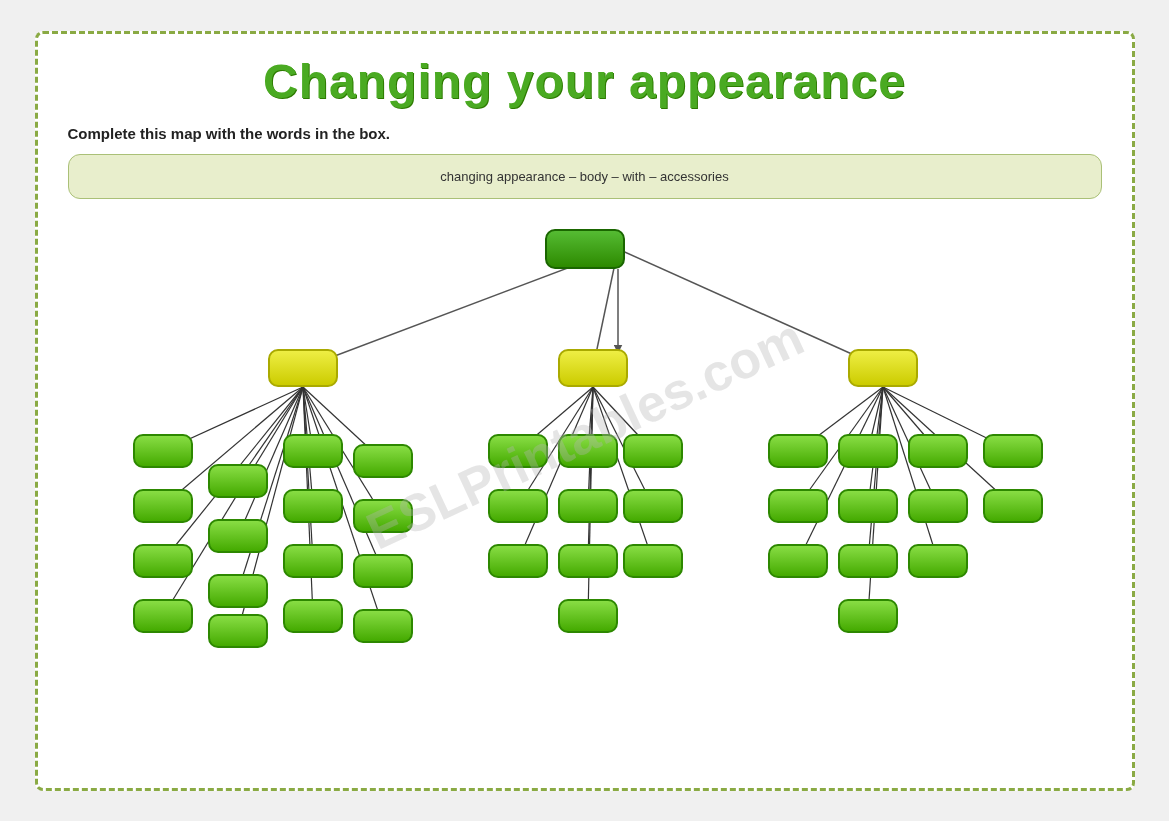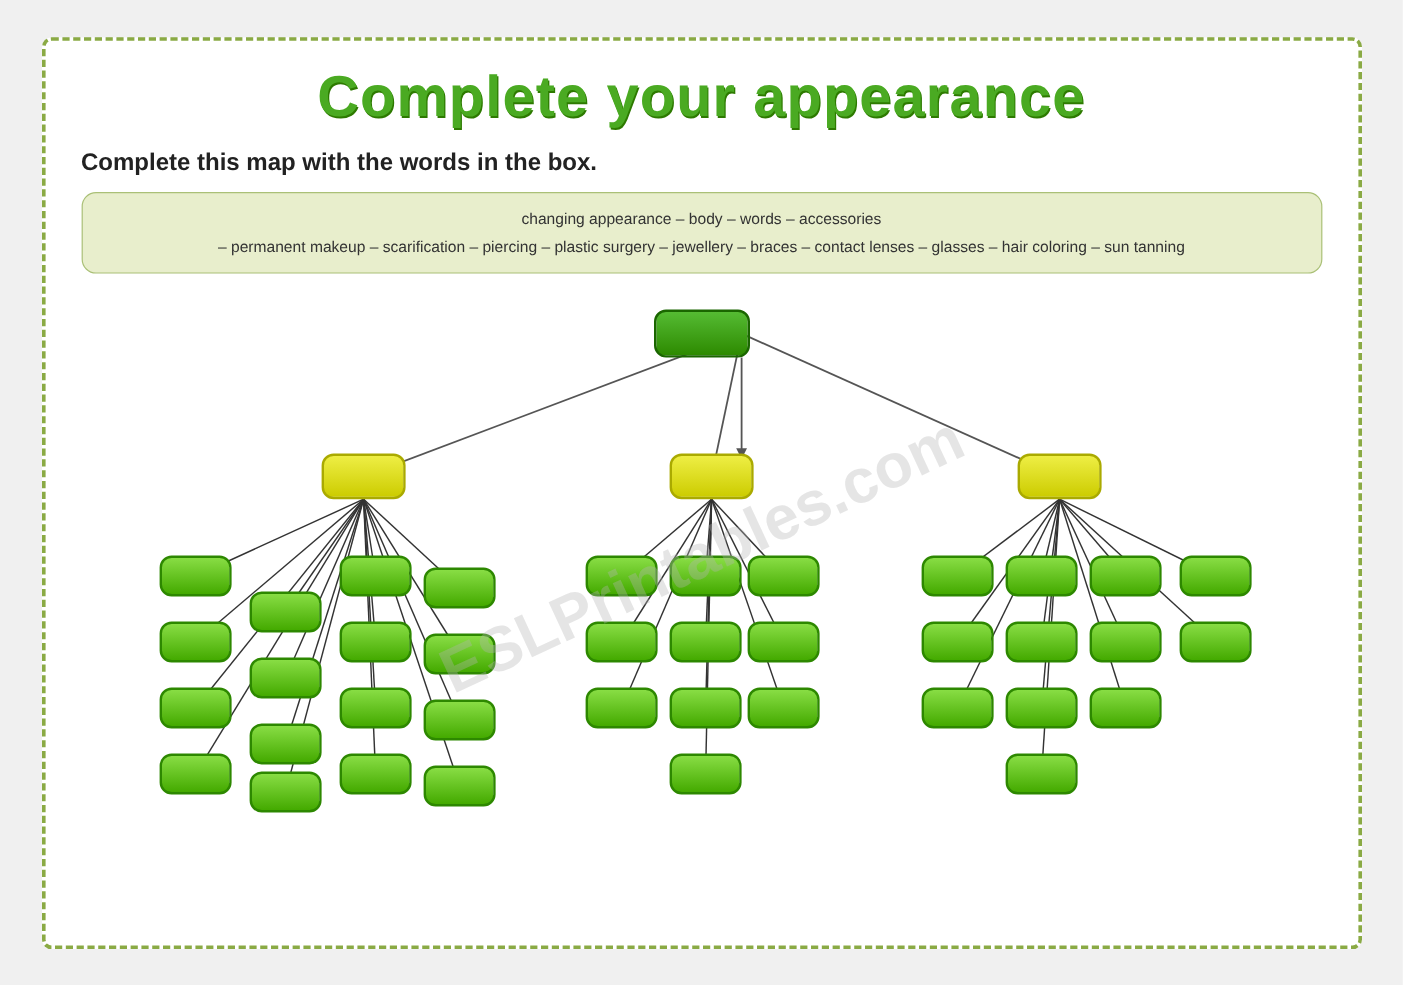--- a/index.html
+++ b/index.html
@@ -24,21 +24,21 @@
       text-align: center;
       font-size: 48px;
       font-weight: bold;
       color: #4aaa22;
       text-shadow: 1px 1px 0 #2d7a00;
       margin-bottom: 16px;
       font-family: 'Comic Sans MS', cursive, Arial;
       letter-spacing: 1px;
     }
     .instruction {
-      font-size: 20px;
+      font-size: 15px;
       font-weight: bold;
       margin-bottom: 12px;
       color: #222;
     }
     .word-box {
       border: 1px solid #aac077;
       background: #e8eecc;
       border-radius: 12px;
       padding: 10px 20px;
       margin-bottom: 20px;
@@ -142,26 +142,25 @@
       pointer-events: none;
       white-space: nowrap;
       z-index: 10;
       font-weight: bold;
     }
   </style>
 </head>
 <body>
 
 <div class="page">
-  <h1 class="title">Complete your appearance</h1>
+  <h1 class="title">Changing your appearance</h1>
   <p class="instruction">Complete this map with the words in the box.</p>
 
   <div class="word-box">
-    <div>changing appearance – body – words – accessories</div>
-    <div>– permanent makeup – scarification – piercing – plastic surgery – jewellery – braces – contact lenses – glasses – hair coloring – sun tanning</div>
+    <div>changing appearance – body – with – accessories</div>
   </div>
 
   <div class="map-area">
     <div class="watermark">ESLPrintables.com</div>
 
     <svg class="lines">
 
       <line x1="550" y1="30" x2="235" y2="149" stroke="#555" stroke-width="1.5"></line>
 
       <line x1="550" y1="30" x2="525" y2="149" stroke="#555" stroke-width="1.5"></line>

